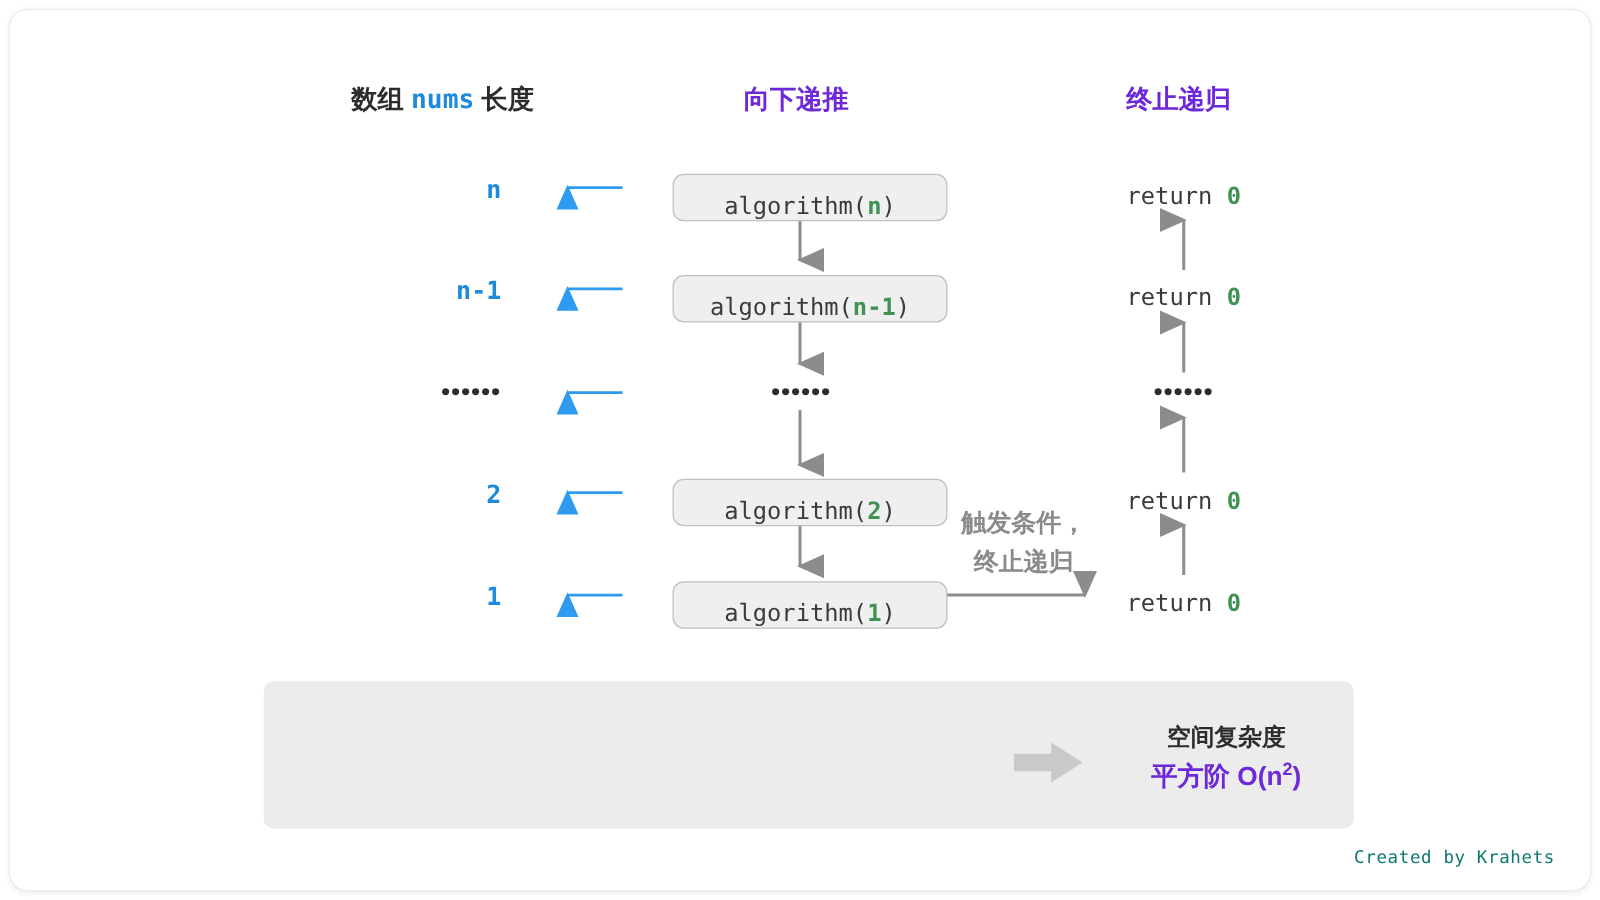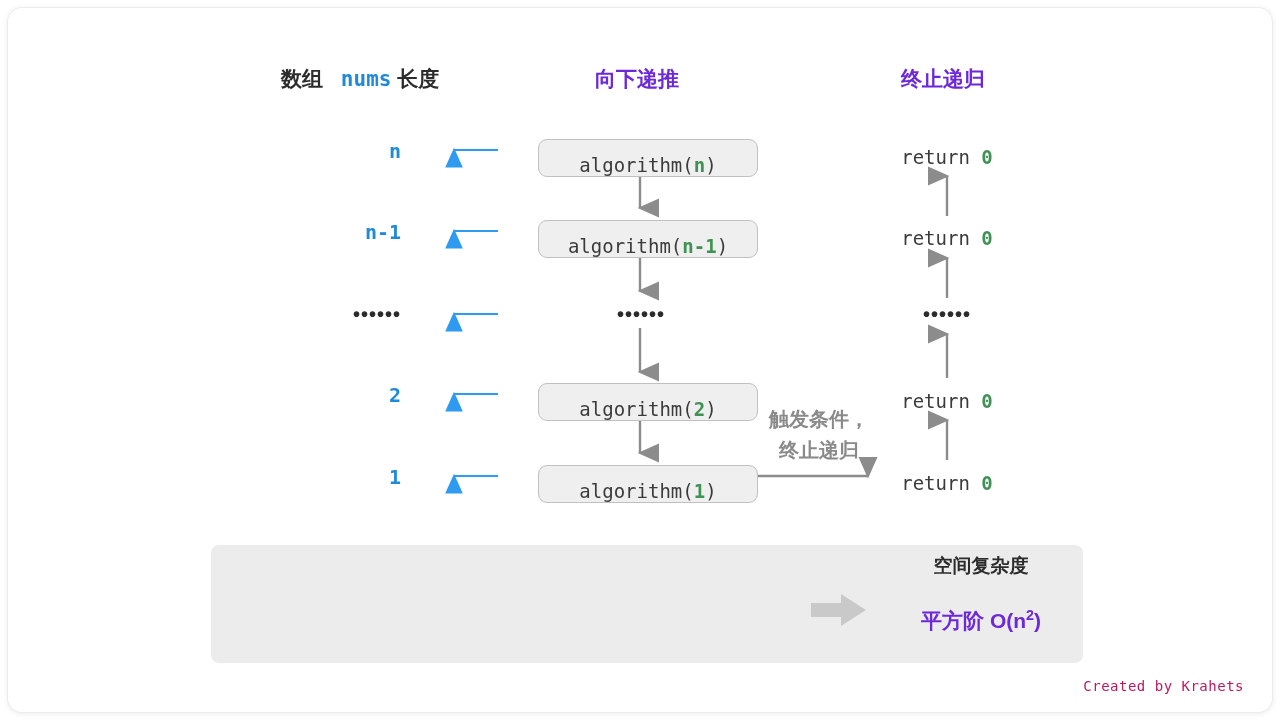--- a/index.html
+++ b/index.html
@@ -28,21 +28,21 @@
   
   .abs { position: absolute; }
 
   
   .col-header {
     font-size: 21px;
     font-weight: bold;
     white-space: nowrap;
   }
   .hdr-nums { color: #2c2c2c; }
-  .hdr-nums .kw { color: #1f8ad9; font-family: "DejaVu Sans Mono", monospace; font-size: 21px; margin-left: 12px;}
+  .hdr-nums .kw { color: #1f8ad9; font-family: "DejaVu Sans Mono", monospace; font-size: 21px;}
   .hdr-gray { color: #6d28d9; }
 
   
   .len-label {
     font-family: "DejaVu Sans Mono", monospace;
     font-size: 20px;
     font-weight: bold;
     color: #1f8ad9;
     text-align: right;
     width: 120px;
@@ -132,21 +132,21 @@
     font-size: 21px;
     font-weight: bold;
     color: #1f8ad9;
     white-space: nowrap;
     font-family: "DejaVu Sans", sans-serif;
   }
   .sum-formula .op { color: #3b3b3b; }
   .sum-right-title {
     position: absolute;
     left: 690px;
-    top: 8px;
+    top: 32px;
     width: 160px;
     text-align: center;
     font-size: 19px;
     font-weight: bold;
     color: #2c2c2c;
     white-space: nowrap;
   }
   .sum-right-value {
     position: absolute;
     left: 680px;
@@ -169,21 +169,21 @@
     height: 34px;
   }
 
   
   #credit {
     position: absolute;
     right: 28px;
     bottom: 18px;
     font-family: "DejaVu Sans Mono", monospace;
     font-size: 14px;
-    color: #be185d;
+    color: #0f766e;
     letter-spacing: 0.5px;
     white-space: nowrap;
     margin-top: 30px;
   }
 </style>
 </head>
 <body>
 
 <div id="canvas">
 

